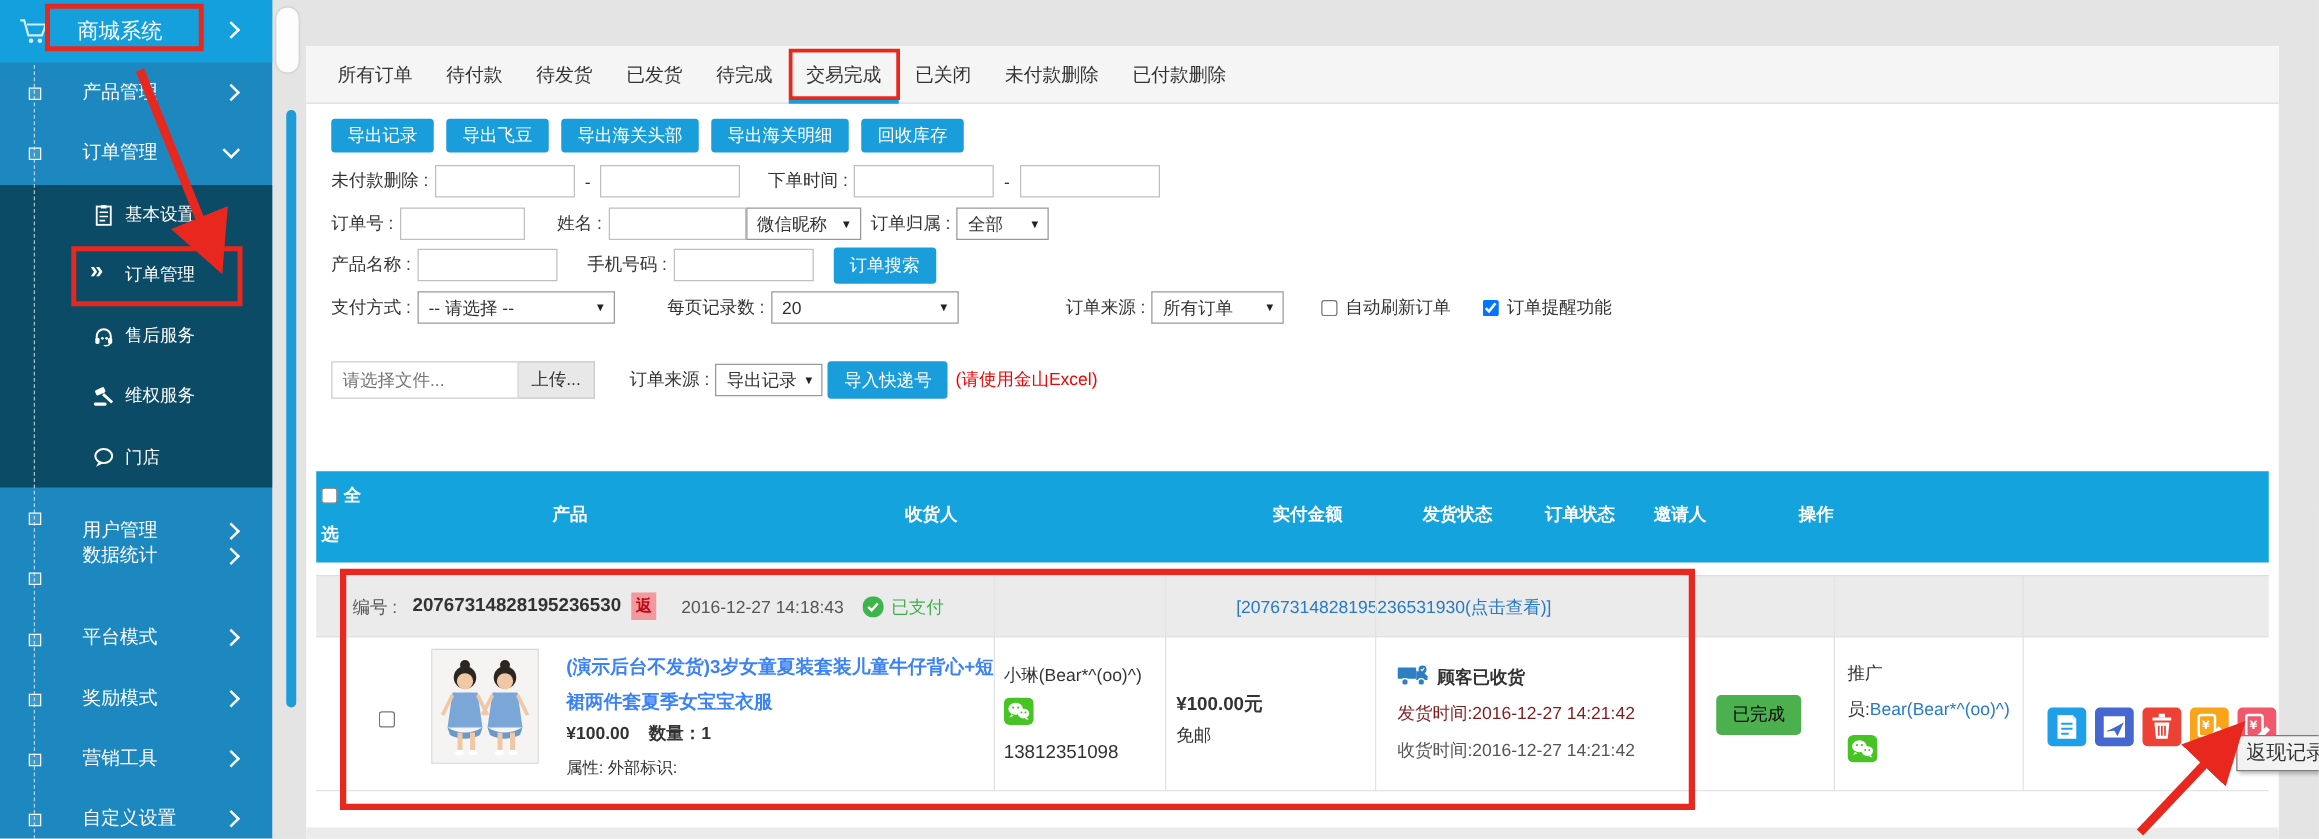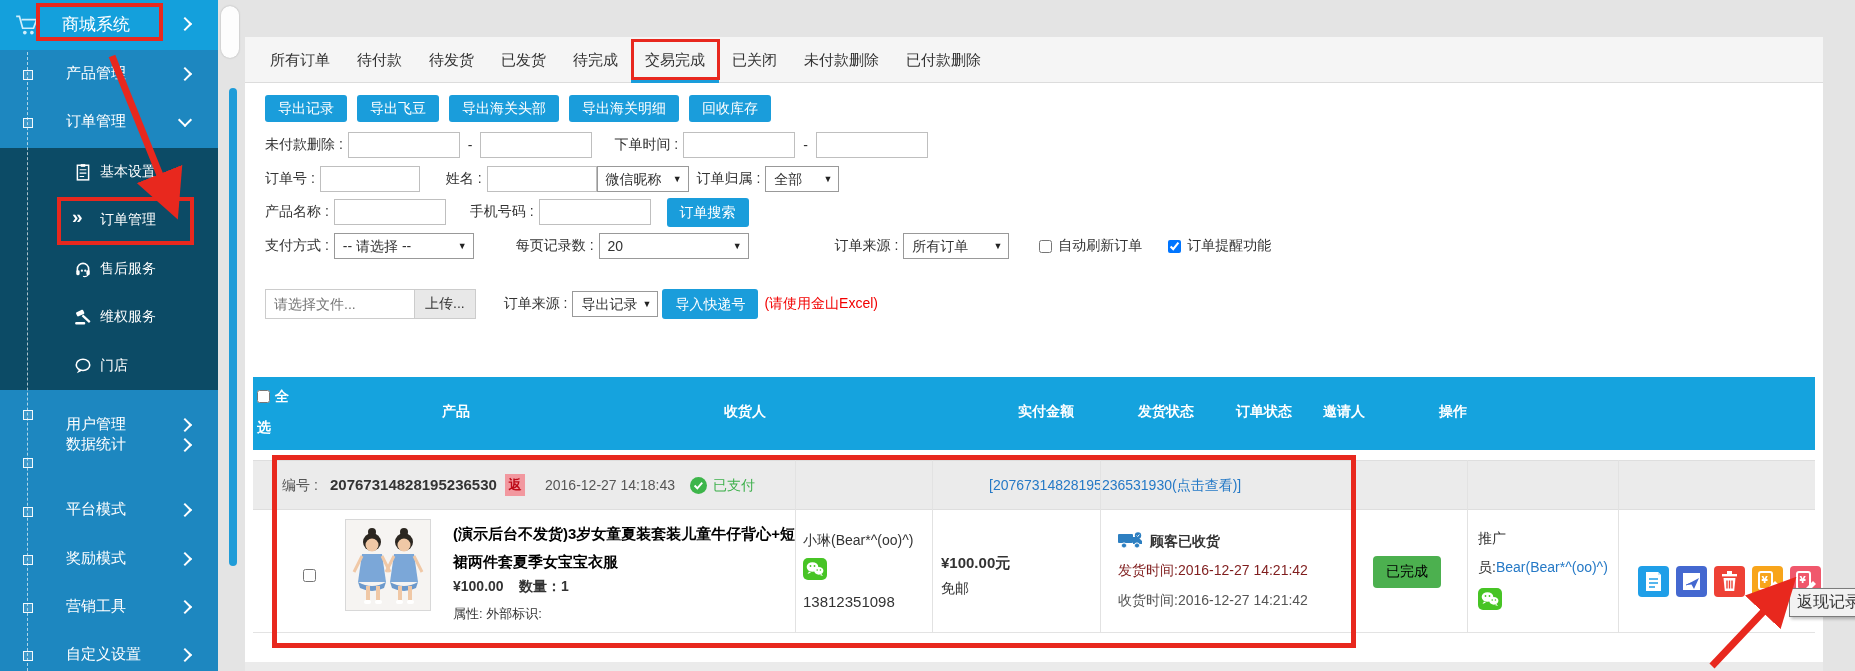--- a/index.html
+++ b/index.html
@@ -62,21 +62,21 @@
   .th-fix{position:absolute;color:#fff;font-size:14px;font-weight:bold;transform:none;}
   .orow{position:absolute;left:8px;top:423px;width:1562px;height:50px;background:#ebebeb;
         border-top:1px solid #dedede;border-bottom:1px solid #dedede;box-sizing:border-box;}
   .orow .t{position:absolute;top:0;line-height:48px;font-size:14px;white-space:nowrap;}
   .badge-ret{position:absolute;left:252px;top:13px;width:20px;height:22px;background:#f2989f;color:#bd0a17;
              font-size:13px;font-weight:bold;text-align:center;line-height:22px;}
   .prow{position:absolute;left:8px;top:473px;width:1562px;height:123px;background:#fff;border-bottom:1px solid #e3e3e3;box-sizing:border-box;}
   .vdiv{position:absolute;top:423px;height:173px;width:1px;background:#e2e2e2;}
   .peek{position:absolute;left:0;top:625px;width:1578px;height:9px;background:#ebebeb;}
   .prow .cell-t{position:absolute;font-size:14px;color:#333;white-space:nowrap;}
-  .ptitle{position:absolute;left:200px;top:10px;width:350px;font-size:15px;font-weight:bold;color:#000000;line-height:28px;white-space:normal;}
+  .ptitle{position:absolute;left:200px;top:10px;width:350px;font-size:15px;font-weight:bold;color:#3b82f6;line-height:28px;white-space:normal;}
   .pimg{position:absolute;left:92px;top:9px;width:84px;height:90px;border:1px solid #d8d8d8;background:#fafafa;}
   .gray{color:#999;text-align:center;}
   .blue-link{color:#2579c6;cursor:pointer;}
   .status-btn{position:absolute;left:1120px;top:46px;width:68px;height:32px;background:#4cb04f;color:#000000;
               border:none;border-radius:4px;font-size:14px;font-family:inherit;cursor:pointer;}
   .inviter{position:absolute;left:1225px;top:14px;width:150px;font-size:14px;color:#333;line-height:29px;overflow:visible;}
   .aicon{position:absolute;top:56px;width:31px;height:31px;border-radius:4px;border:none;padding:0;cursor:pointer;}
   .ship-blue{color:#2d7fc1;font-weight:bold;font-size:14px;}
   .paid-green{color:#3db04b;font-size:14px;}
 
@@ -253,21 +253,21 @@
     <div class="frow" style="top:161px">
       <span class="flabel">产品名称 :</span>
       <input class="tin" style="width: 112px;">
       <span class="flabel" style="margin-left:24px">手机号码 :</span>
       <input class="tin" style="width: 112px;">
       <button class="btn-blue btn-big" style="margin-left:16px">订单搜索</button>
     </div>
 
     <div class="frow" style="top:195px">
       <span class="flabel">支付方式 :</span>
-      <div class="sel" style="width:140px;box-sizing:border-box">
+      <div class="sel" style="width:158px;box-sizing:border-box">
         <span>-- 请选择 --</span>
         <span class="caret">▼</span>
       </div>
       <span class="flabel" style="margin-left:42px">每页记录数 :</span>
       <div class="sel" style="width:150px;box-sizing:border-box">
         <span>20</span>
         <span class="caret">▼</span>
       </div>
       <span class="flabel" style="margin-left:86px">订单来源 :</span>
       <div class="sel" style="width:106px;box-sizing:border-box">

